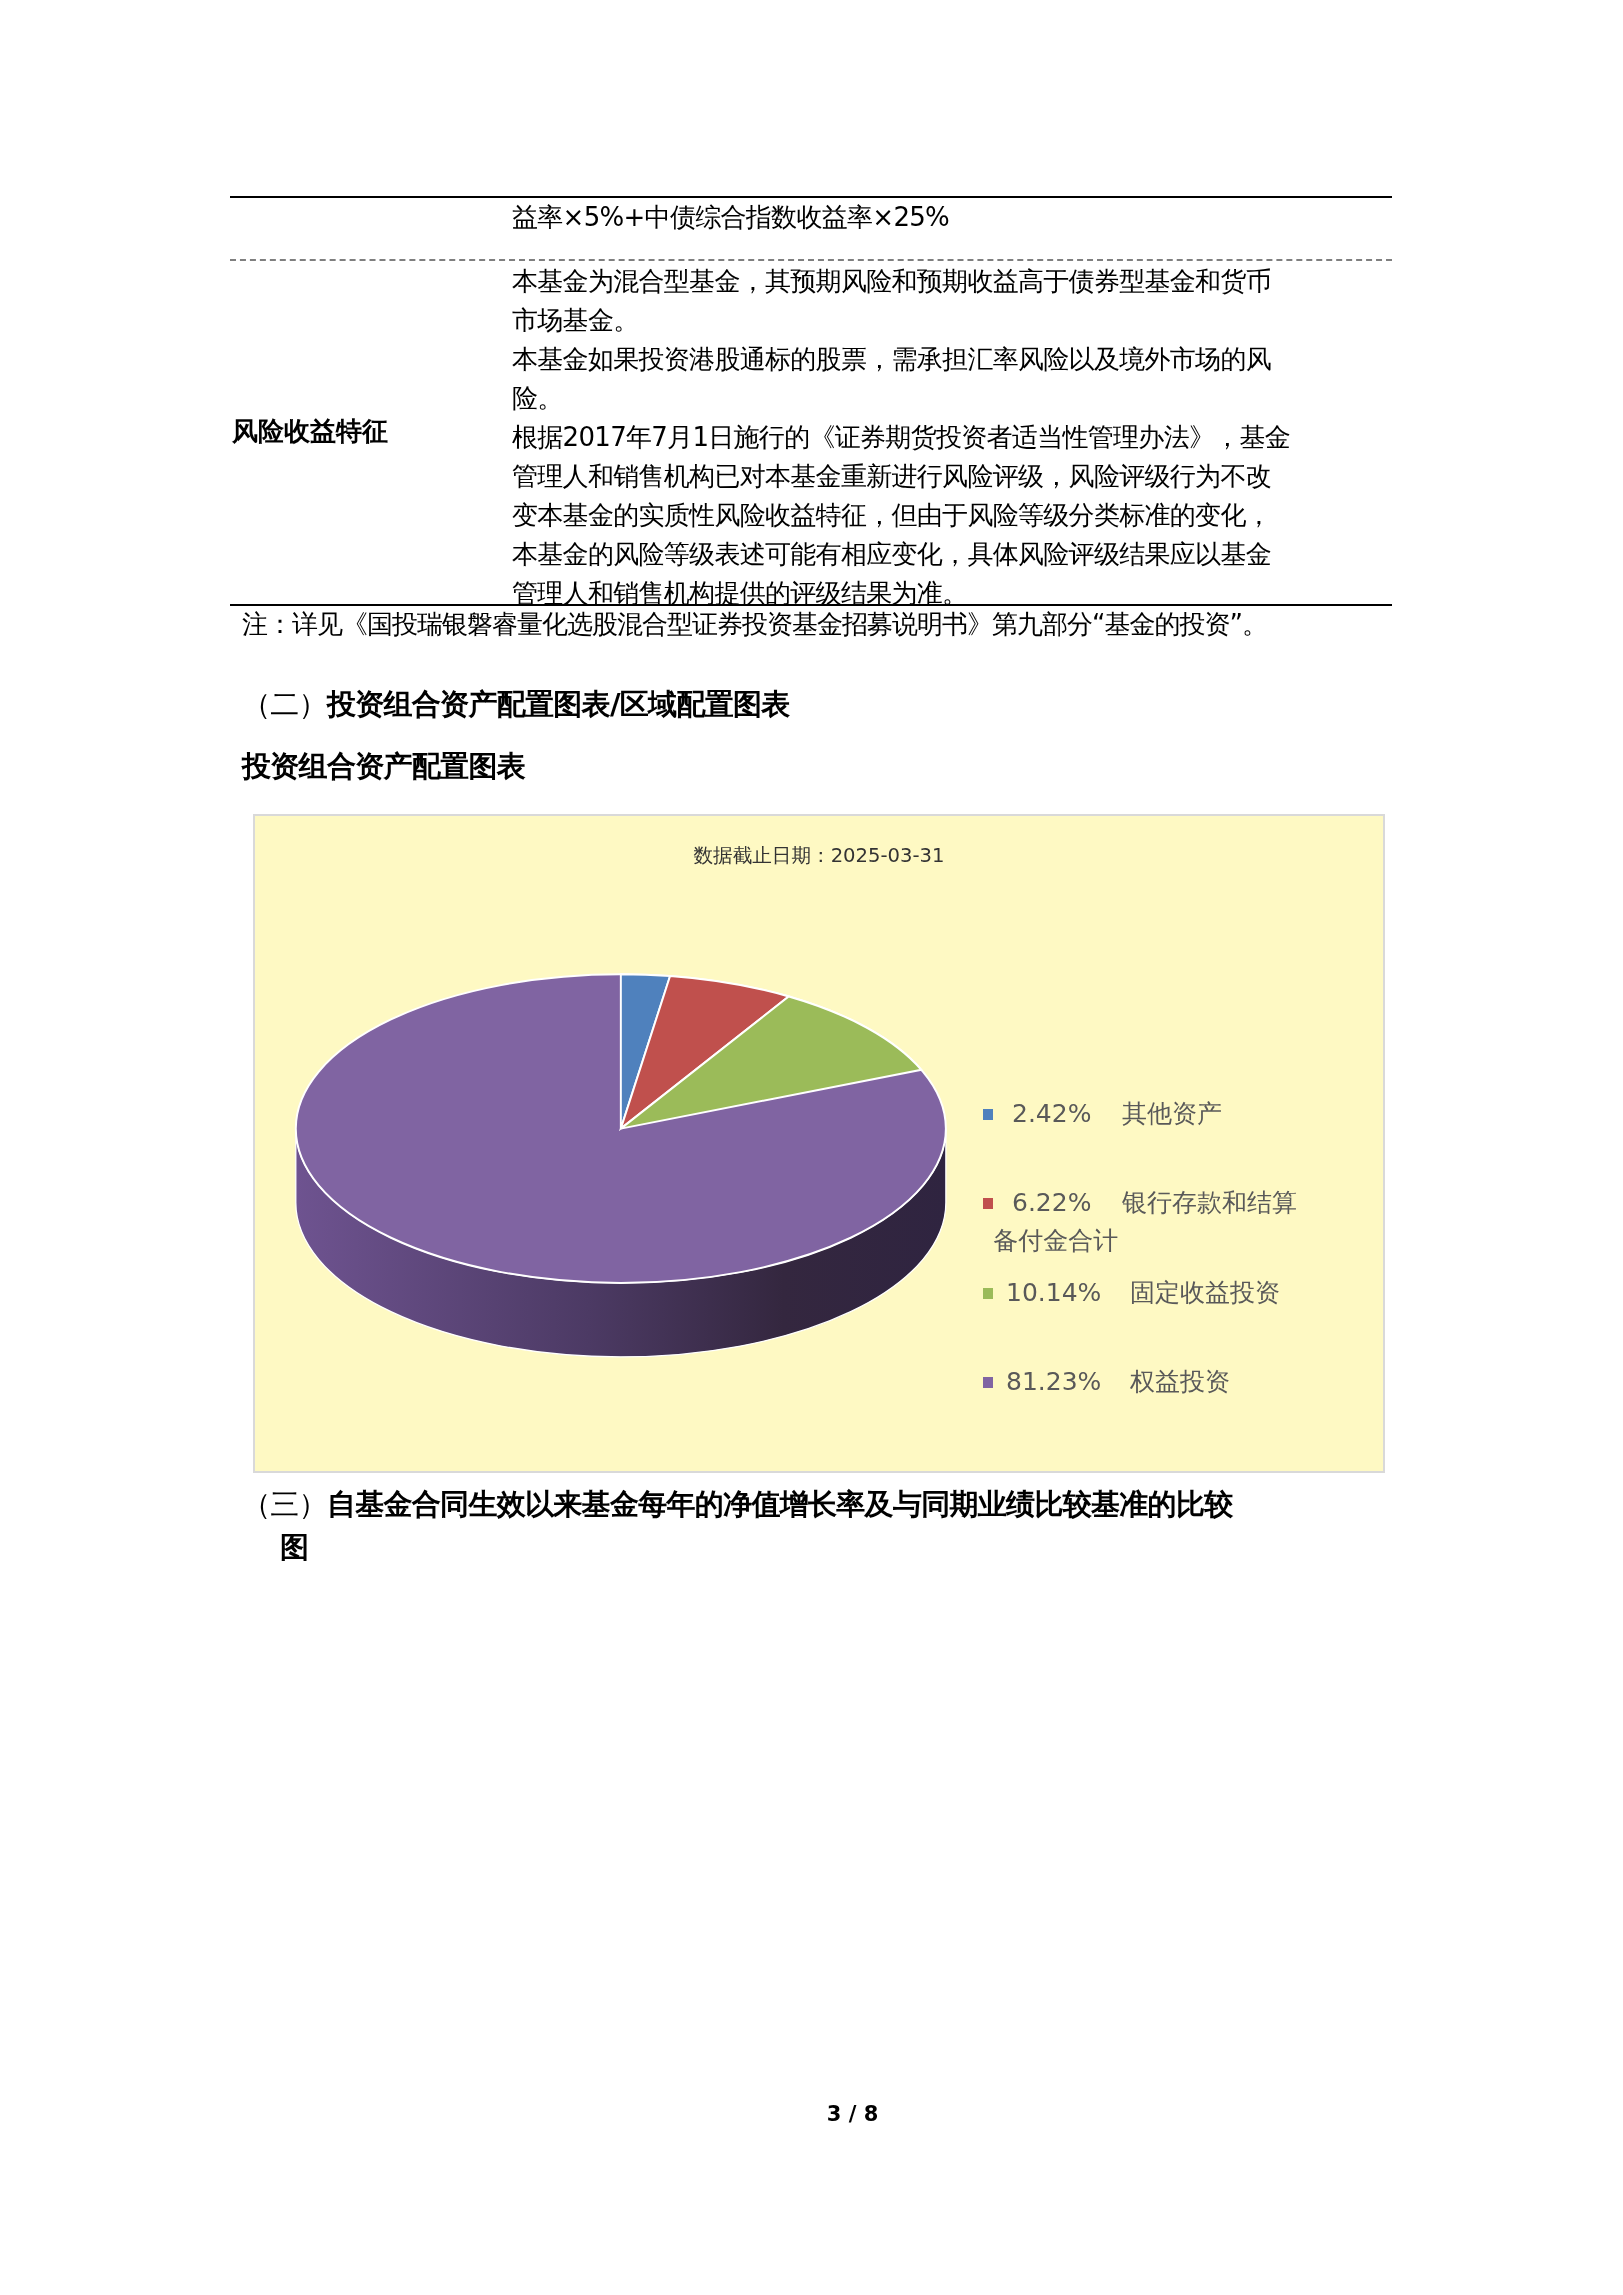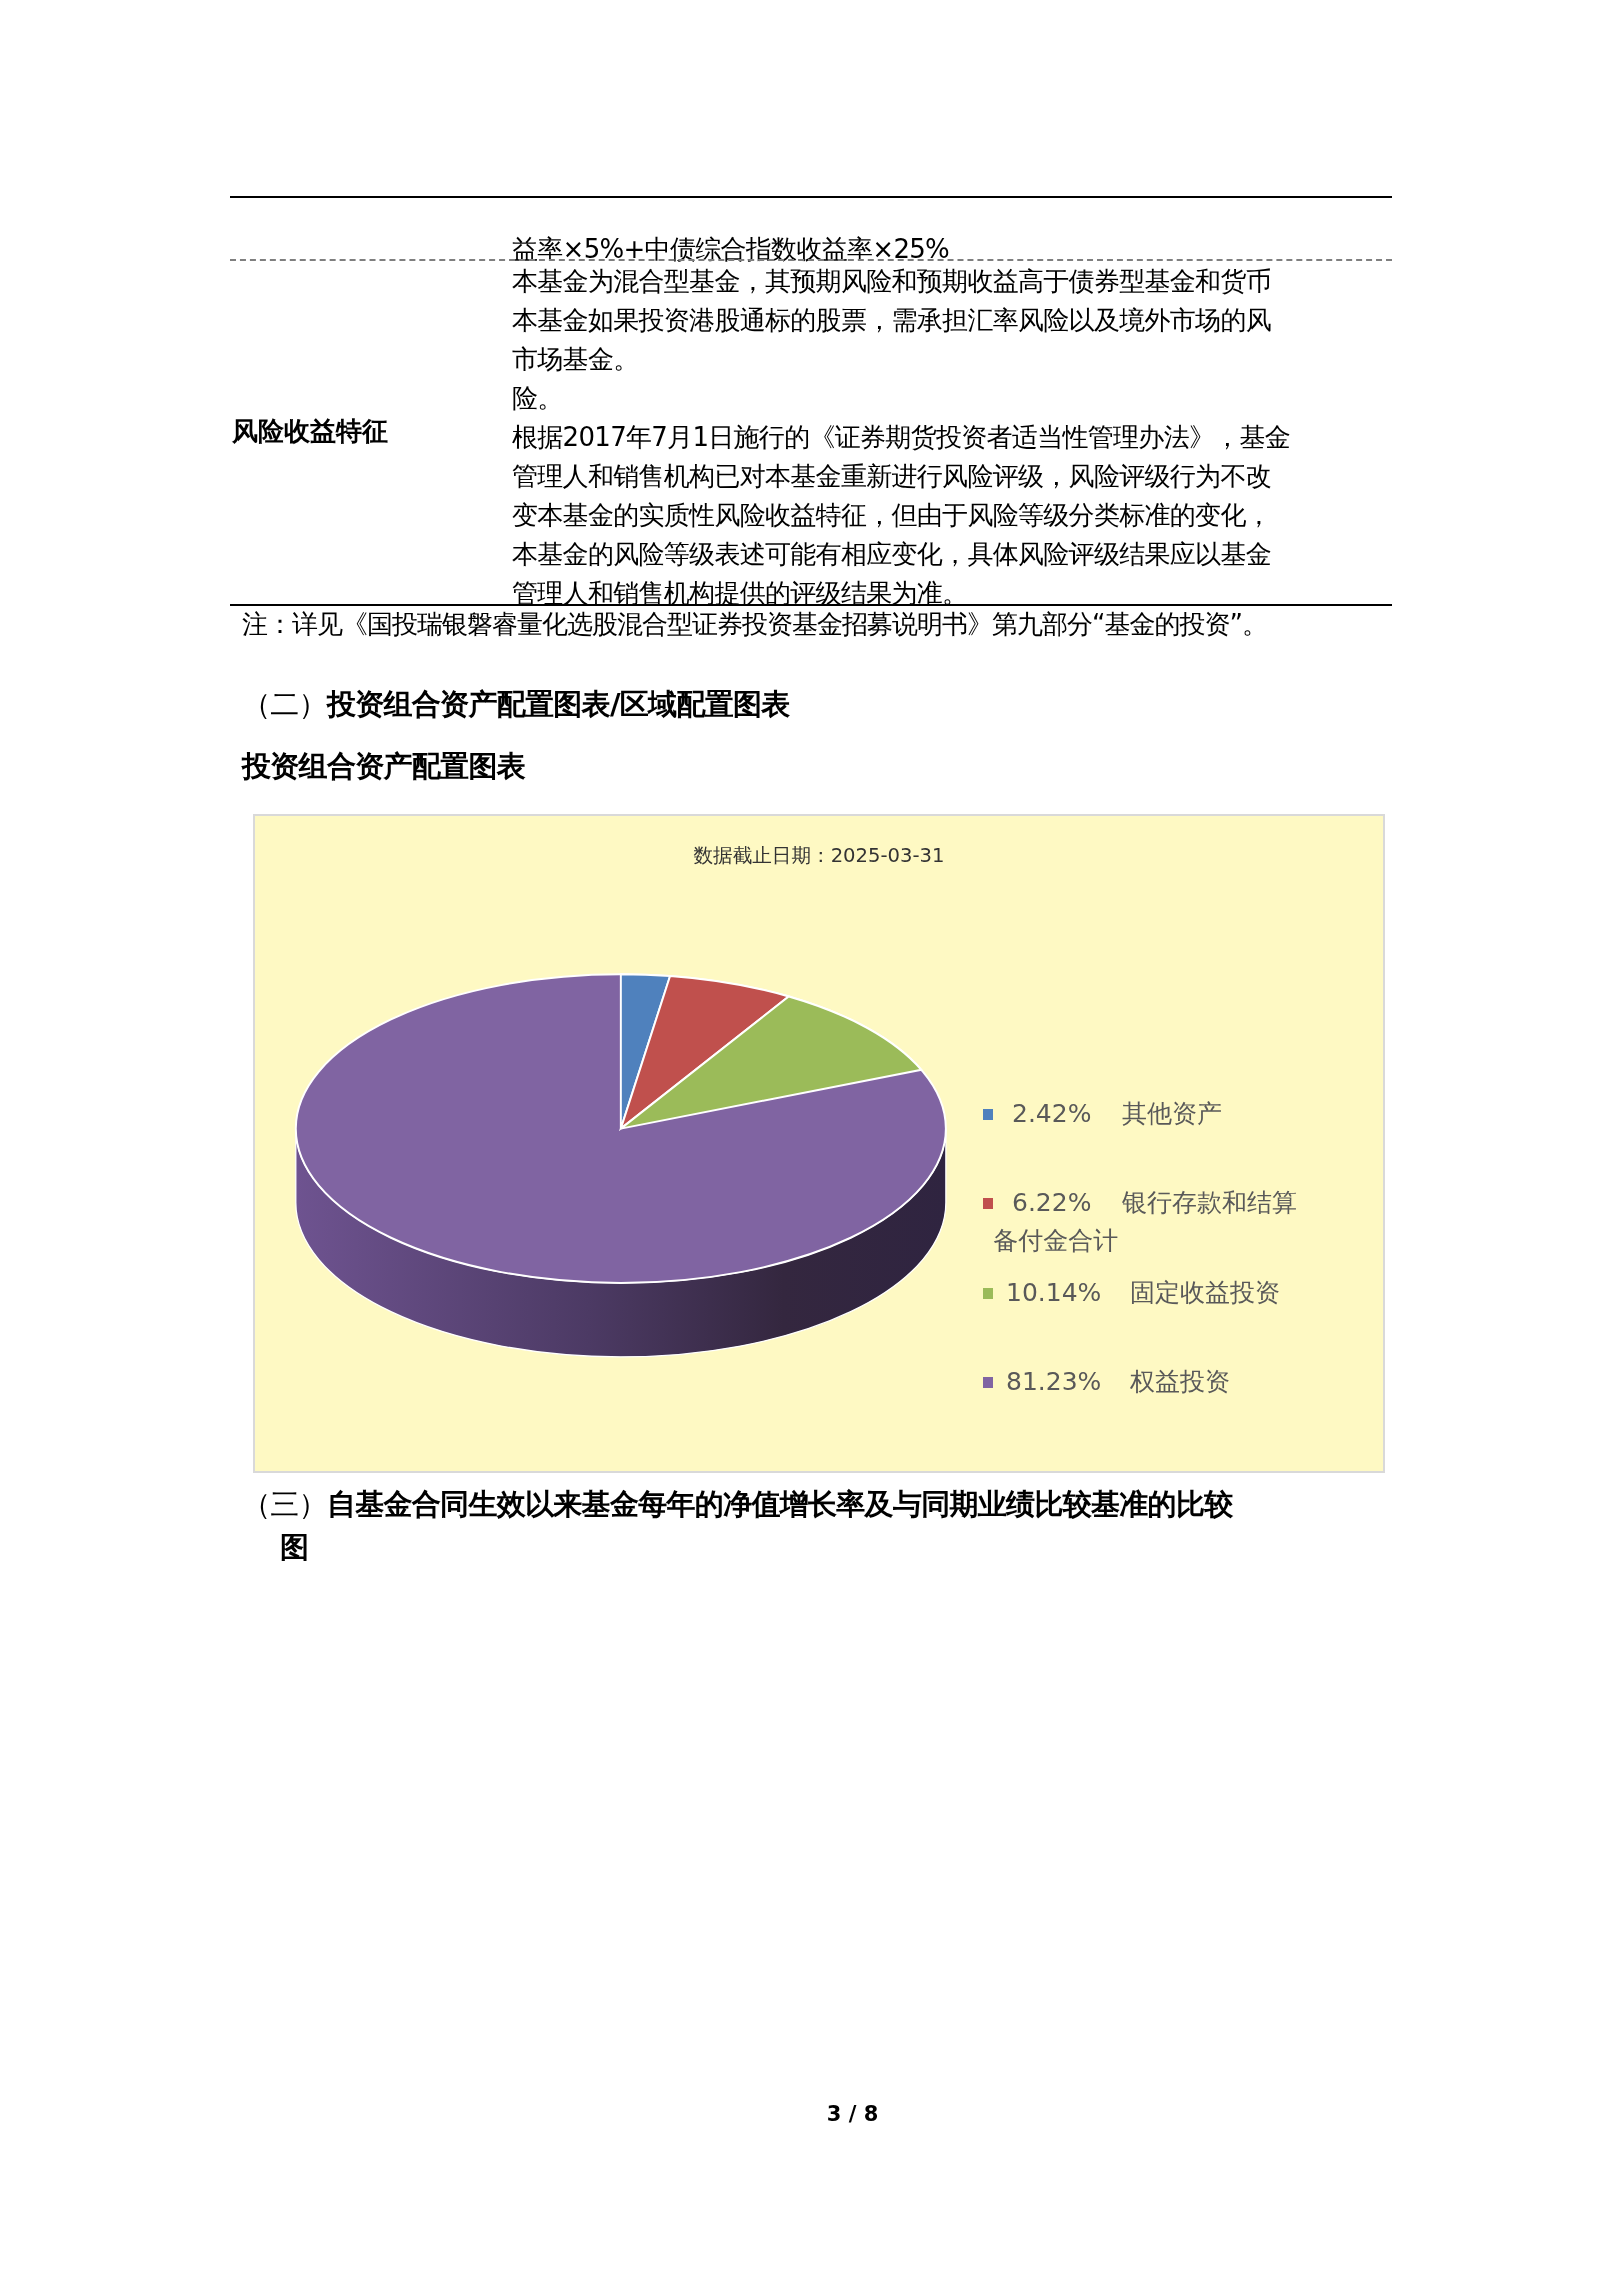--- a/index.html
+++ b/index.html
@@ -21,28 +21,28 @@
                  font-family: "DejaVu Sans", sans-serif; }
   .legend-item .swatch { position: absolute; left: 7.9px; top: 14.4px; width: 9.8px; height: 10.5px; }
   .legend-item .pct { position: absolute; left: 39px; white-space: nowrap; }
   .legend-item .lbl { position: absolute; white-space: nowrap; font-family: "DejaVu Serif", serif; }
   .page-num { position: absolute; left: 0; width: 1623px; top: 2102px; text-align: center; font-weight: bold; font-size: 21px; padding-left: 41px; }
 </style>
 </head>
 <body>
 
 <div class="rule-solid" style="top:196px;"></div>
-<div class="cell-text" style="top:198px;margin-top:32px;">益率×5%+中债综合指数收益率×25%</div>
+<div class="cell-text" style="top:198px;">益率×5%+中债综合指数收益率×25%</div>
 <div class="rule-dashed" style="top:259px;"></div>
 
 <div class="abs label-bold" style="left:232px; top:414px;text-align:center;">风险收益特征</div>
 <div class="cell-text" style="top:262px;">
   <div>本基金为混合型基金，其预期风险和预期收益高于债券型基金和货币</div>
+  <div>市场基金。</div>
   <div>本基金如果投资港股通标的股票，需承担汇率风险以及境外市场的风</div>
-  <div>市场基金。</div>
   <div>险。</div>
   <div>根据2017年7月1日施行的《证券期货投资者适当性管理办法》，基金</div>
   <div>管理人和销售机构已对本基金重新进行风险评级，风险评级行为不改</div>
   <div>变本基金的实质性风险收益特征，但由于风险等级分类标准的变化，</div>
   <div>本基金的风险等级表述可能有相应变化，具体风险评级结果应以基金</div>
   <div>管理人和销售机构提供的评级结果为准。</div>
 </div>
 <div class="rule-solid" style="top:604px;"></div>
 <div class="abs" style="left:242px; top:605px; font-size:26px; line-height:38px; letter-spacing:-1px; white-space:nowrap;">注：详见《国投瑞银磐睿量化选股混合型证券投资基金招募说明书》第九部分“基金的投资”。</div>
 

